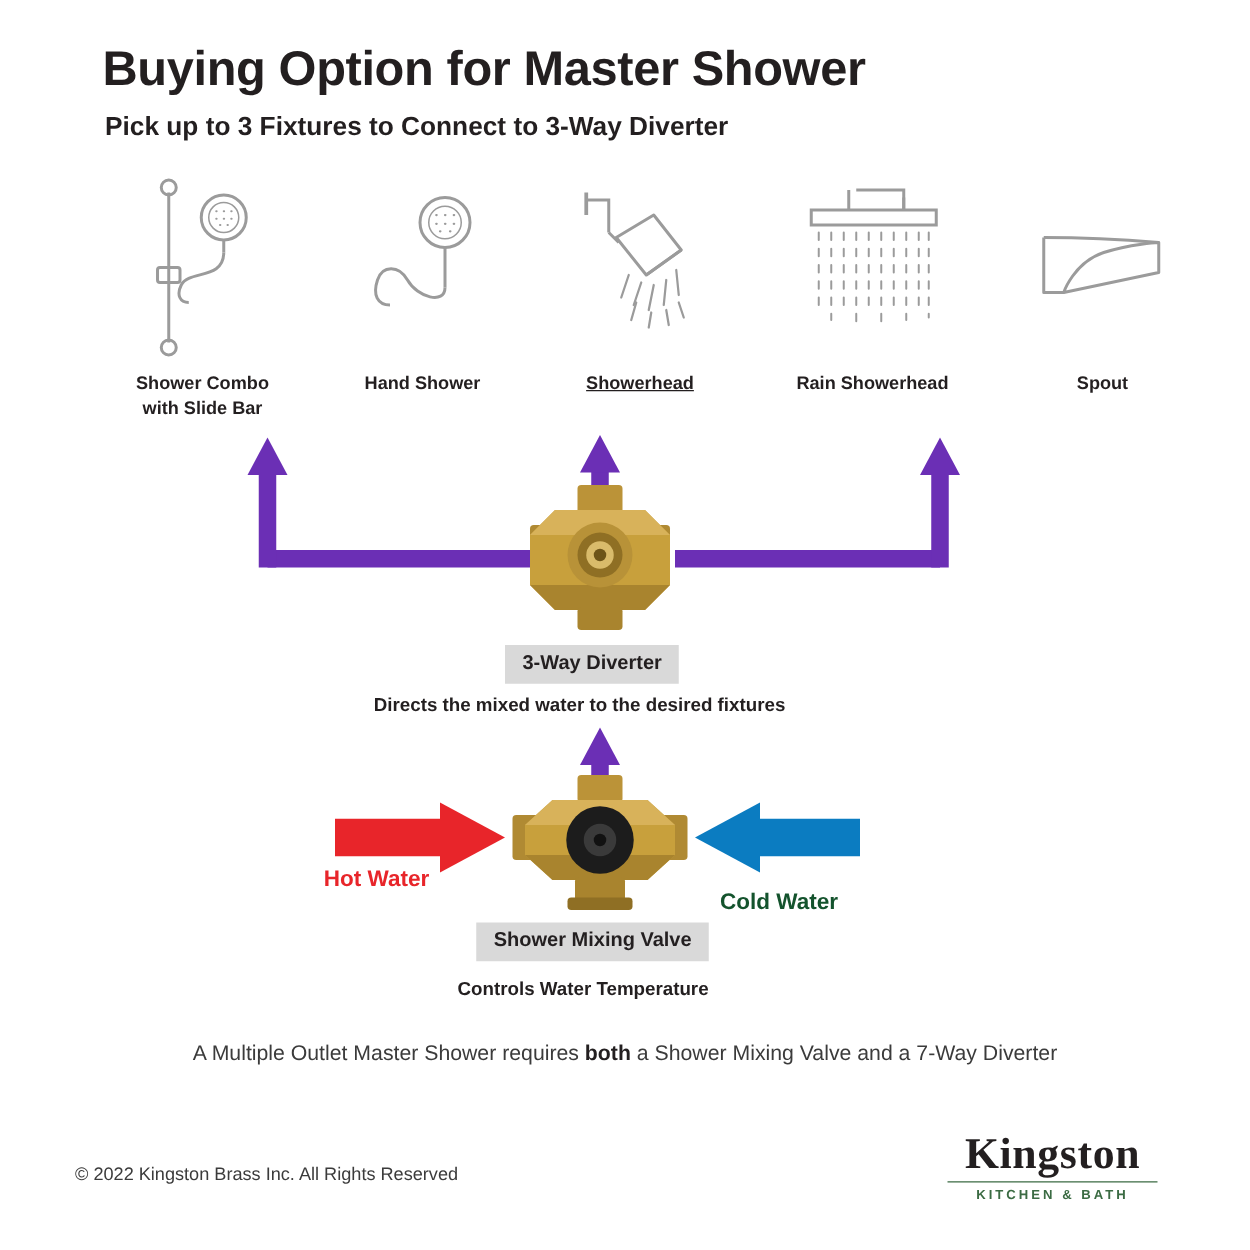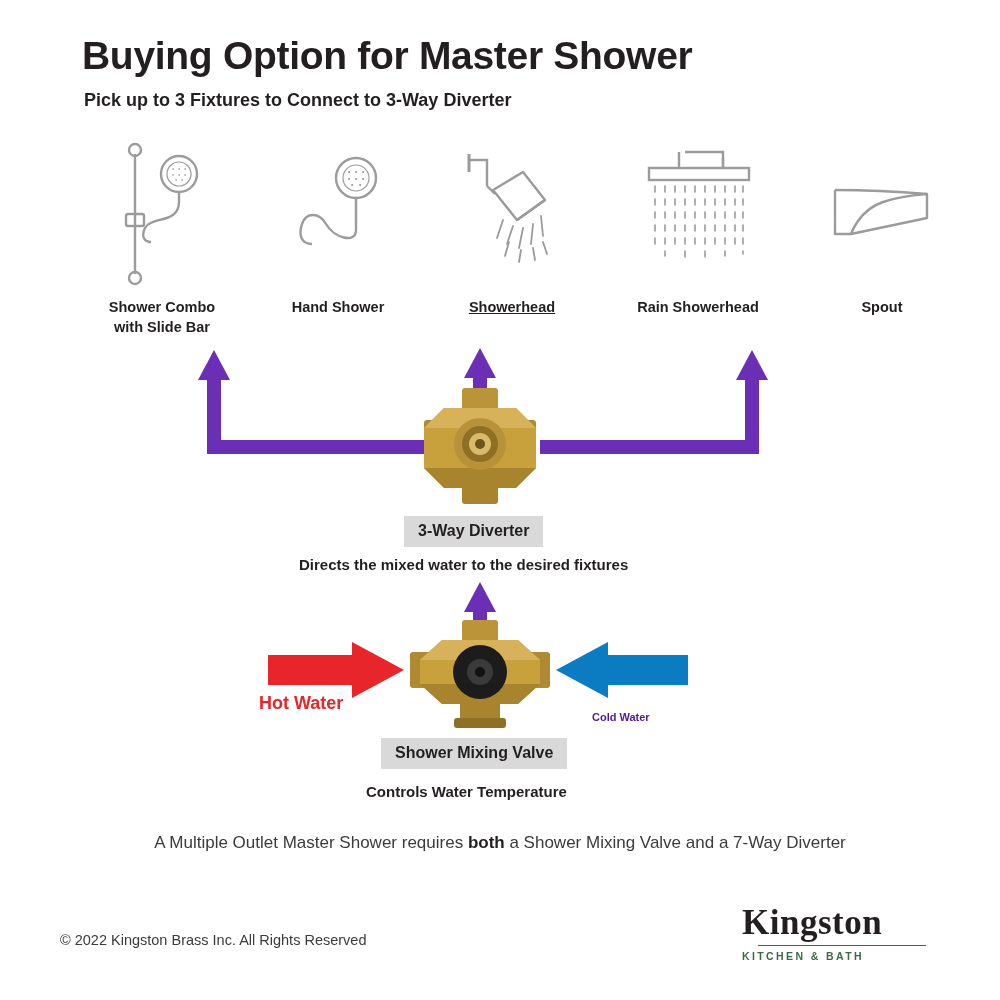--- a/index.html
+++ b/index.html
@@ -29,21 +29,21 @@
     font-size: 39px;
     font-weight: bold;
     letter-spacing: -0.3px;
     color: #231f20;
     white-space: nowrap;
   }
   .subtitle {
     position: absolute;
     left: 84px;
     top: 90px;
-    font-size: 18px;
+    font-size: 21px;
     font-weight: bold;
     color: #231f20;
     white-space: nowrap;
   }
 
   
   .fixtures {
     position: absolute;
     left: 40px;
     top: 138px;
@@ -112,25 +112,25 @@
     position: absolute;
     left: 259px;
     top: 693px;
     font-size: 18px;
     font-weight: bold;
     color: #e8252a;
     white-space: nowrap;
   }
   .label-cold {
     position: absolute;
-    left: 592px;
+    left: 576px;
     top: 711px;
-    font-size: 11px;
-    font-weight: bold;
-    color: #4c1d95;
+    font-size: 18px;
+    font-weight: bold;
+    color: #14532d;
     white-space: nowrap;
   }
 
   .footnote {
     position: absolute;
     left: 0;
     right: 0;
     top: 833px;
     text-align: center;
     font-size: 17px;
@@ -144,21 +144,21 @@
     top: 932px;
     font-size: 14.5px;
     color: #3b3b3b;
     white-space: nowrap;
   }
 
   .brand {
     position: absolute;
     right: 58px;
     top: 905px;
-    text-align: left;
+    text-align: center;
     width: 200px;
   }
   .brand .name {
     font-family: "Liberation Serif", serif;
     font-size: 35px;
     font-weight: bold;
     color: #231f20;
     letter-spacing: 0.5px;
     line-height: 1;
   }

